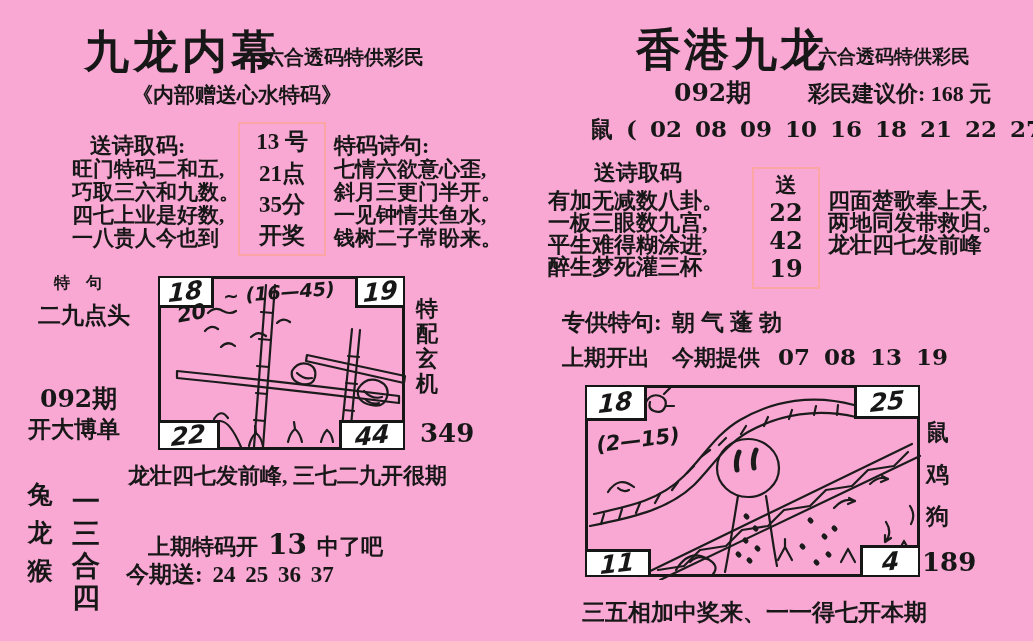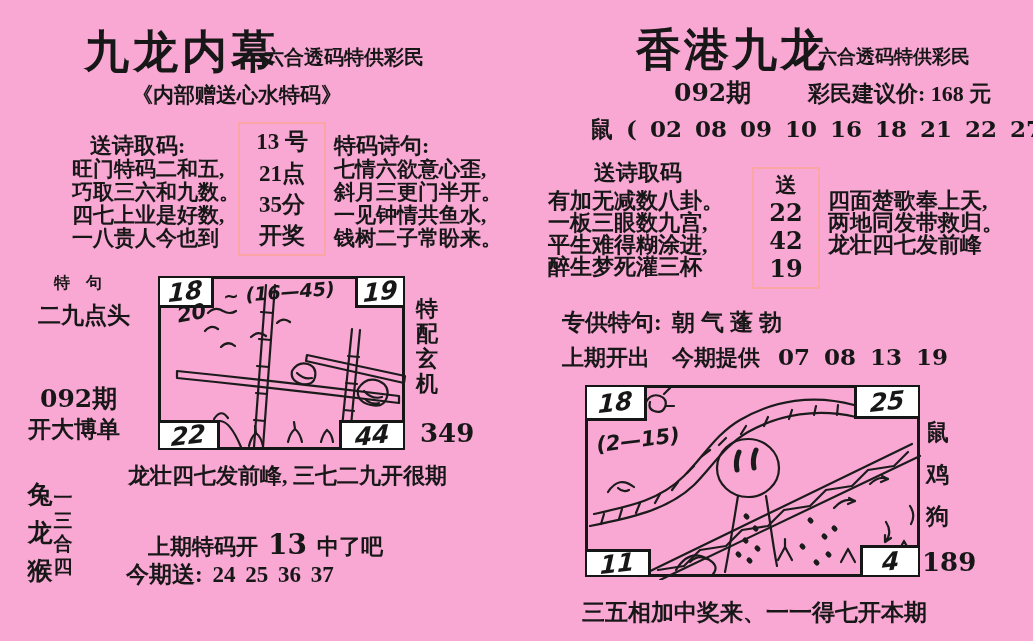--- a/index.html
+++ b/index.html
@@ -90,21 +90,21 @@
         <span>44</span>
       </div>
     <div class="abs hand" style="left:62px;top:2px;font-size:19px;transform:rotate(-4deg);">~ (16—45)</div>
     <div class="abs hand" style="left:16px;top:22px;font-size:21px;transform:rotate(-10deg);">20</div>
   </div>
 
   <div class="abs vert" style="left:414px;top:296px;width:26px;font-size:22px;line-height:25px;">特配玄机</div>
   <div class="abs b serifnum" style="left:420px;top:418px;font-size:26px;">349</div>
 
   <div class="abs vert" style="left:26px;top:476px;width:28px;font-size:25px;line-height:38px;">兔龙猴</div>
-  <div class="abs vert" style="left:52px;top:486px;width:22px;font-size:19px;line-height:23px;">一三合四</div>
+  <div class="abs vert" style="left:72px;top:486px;width:22px;font-size:28px;line-height:32px;">一三合四</div>
   <div class="abs b pre" style="left:128px;top:461px;font-size:22px;">龙壮四七发前峰, 三七二九开很期</div>
   <div class="abs" style="left:148px;top:528px;">
     <span class="b" style="font-size:22px;">上期特码开</span>
     <span class="b serifnum" style="font-size:28px;margin:0 6px;">13</span>
     <span class="b" style="font-size:22px;">中了吧</span>
   </div>
   <div class="abs b pre" style="left:126px;top:559px;font-size:23px;word-spacing:4px;">今期送: 24 25 36 37</div>
 
   <div class="abs b" style="left:636px;top:20px;font-size:45px;letter-spacing:3px;">香港九龙</div>
   <div class="abs b" style="left:818px;top:44px;font-size:19px;">六合透码特供彩民</div>

